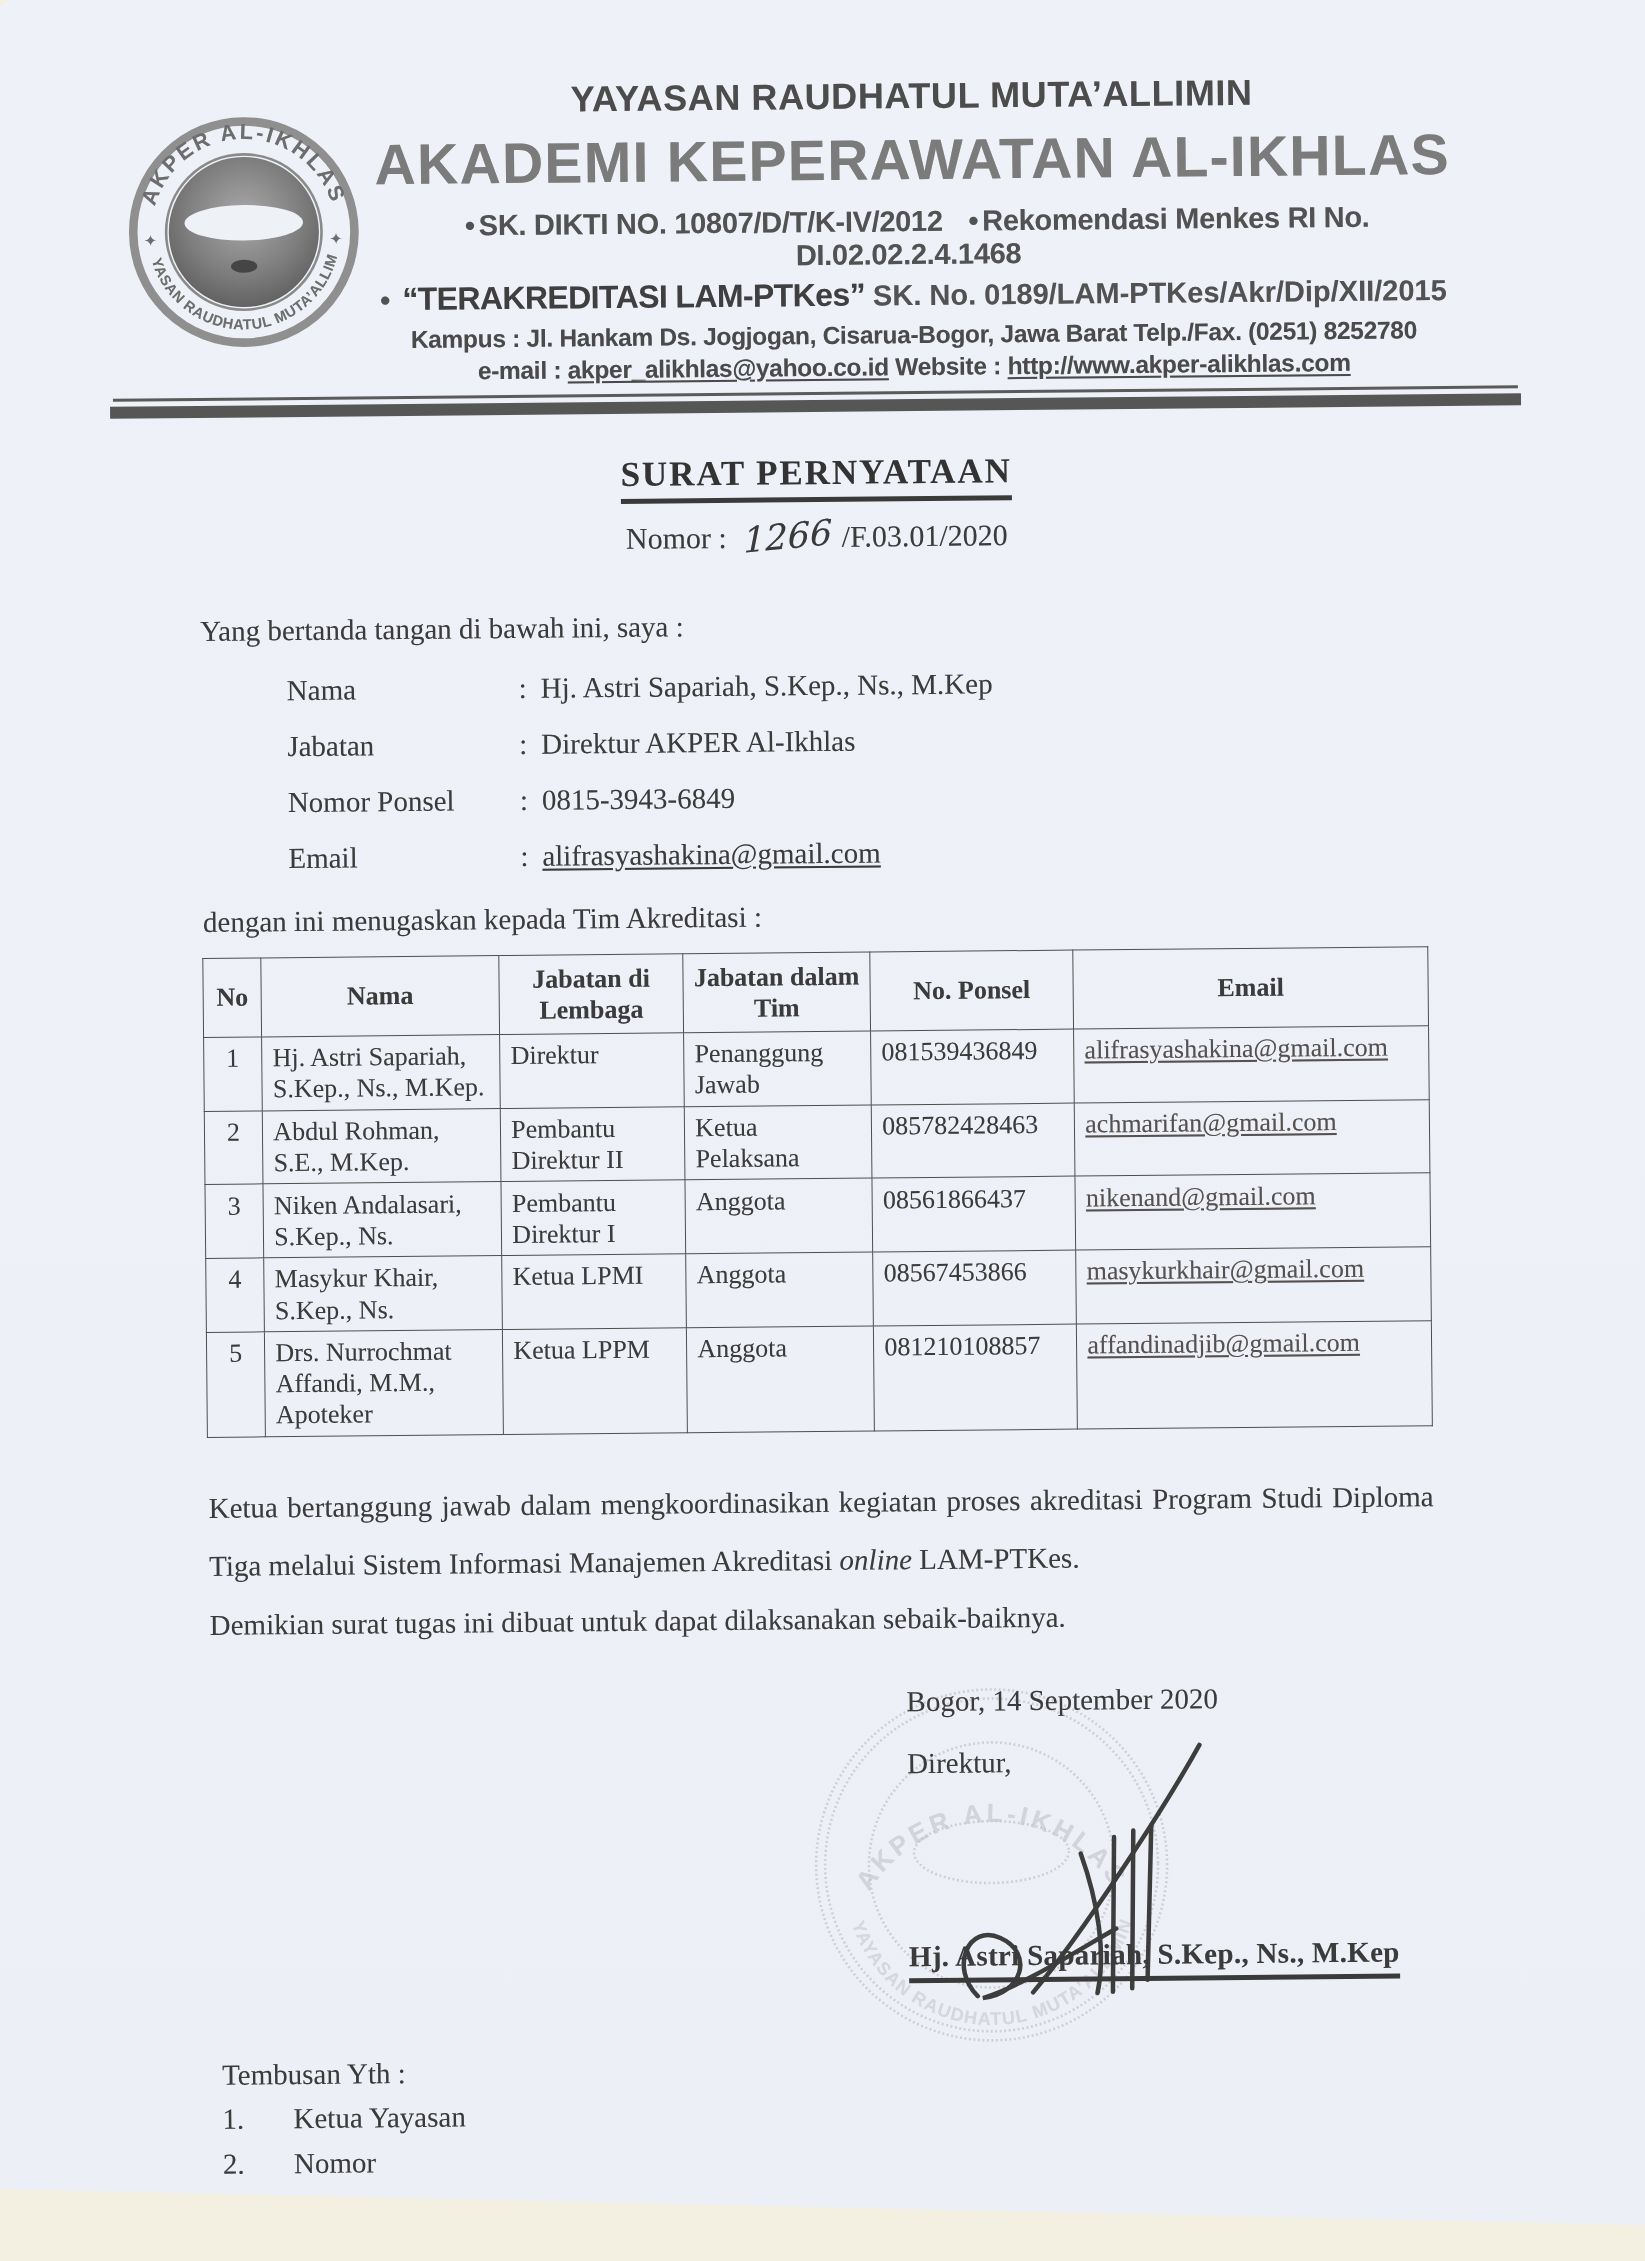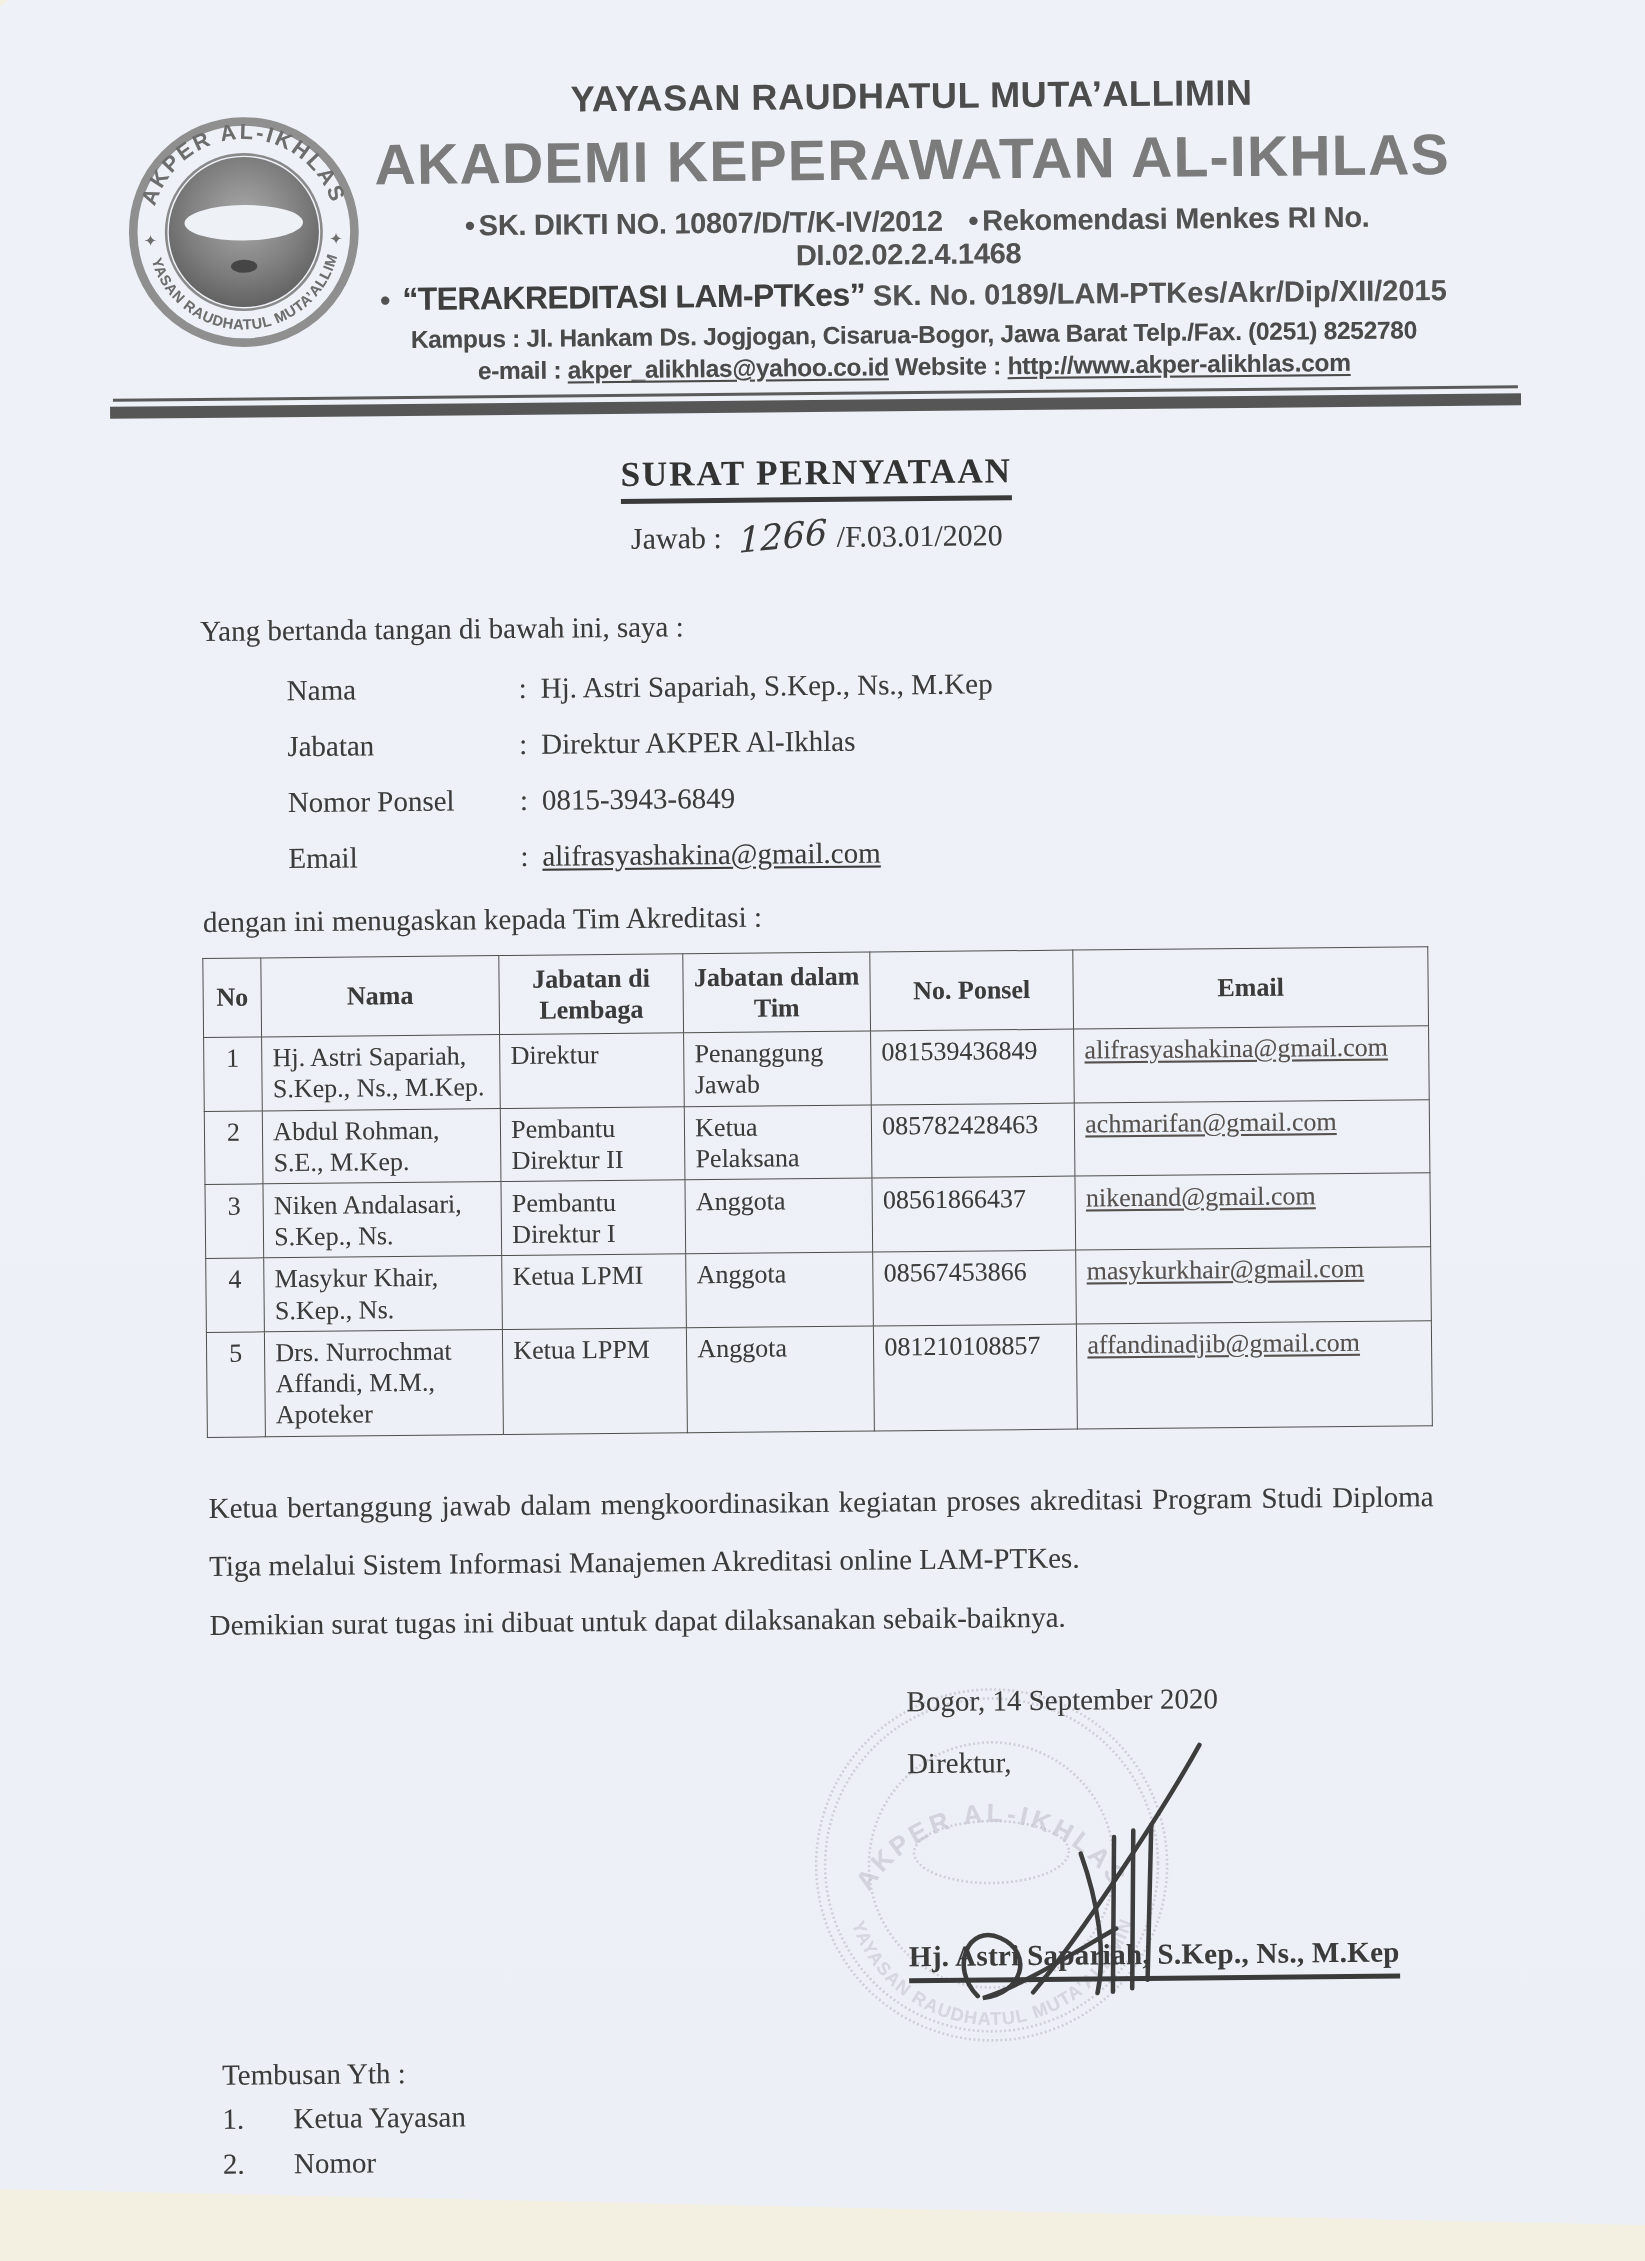--- a/index.html
+++ b/index.html
@@ -46,21 +46,21 @@
   table.team{border-collapse:collapse;margin:19.3px 0 0 204px;width:1225px;table-layout:fixed;
              font-size:26px;line-height:1.2;}
   table.team th,table.team td{border:1.9px solid #4e4e4e;vertical-align:top;padding:5.2px 10.3px;}
   table.team th{font-weight:bold;text-align:center;vertical-align:middle;padding:7.7px 3.9px;}
   td.c-no{text-align:center;}
   td.c-email{text-decoration:underline;text-underline-offset:3.2px;color:#56514f;}
 
   
   .paras{margin:41px 0 0 205px;width:1225px;font-size:29px;line-height:2.02;}
   .para-just{text-align:justify;}
-  .em{}
+  .em{font-style:italic;}
 
   
   .sig-area{position:relative;margin:37px 0 0 901px;width:645px;height:326px;font-size:29px;}
   .sig-stamp{position:absolute;left:-110px;top:-26px;opacity:.55;}
   .sig-scrawl{position:absolute;left:35px;top:57px;}
   .sig-date{position:absolute;left:0;top:0;}
   .sig-role{position:absolute;left:0;top:62px;}
   .sig-name{position:absolute;left:0;top:255px;font-weight:bold;border-bottom:5.2px solid #3a3a3a;
             padding-bottom:5.2px;letter-spacing:0.3px;}
 
@@ -120,21 +120,21 @@
           </div>
         </div>
 
         <div class="rule-thin"></div>
         <div class="rule-thick"></div>
       </header>
 
       <div class="title-block">
         <span class="doc-title">SURAT PERNYATAAN</span>
         <div class="nomor-line">
-          <span>Jawab :</span><span class="handwritten">1266</span><span>/F.03.01/2020</span>
+          <span>Nomor :</span><span class="handwritten">1266</span><span>/F.03.01/2020</span>
         </div>
       </div>
 
       <p class="intro">Yang bertanda tangan di bawah ini, saya :</p>
 
       <div class="identity">
         <div class="id-row">
           <span class="id-label">Nama</span>
             <span class="id-colon">:</span>
             <span>Hj. Astri Sapariah, S.Kep., Ns., M.Kep</span>

